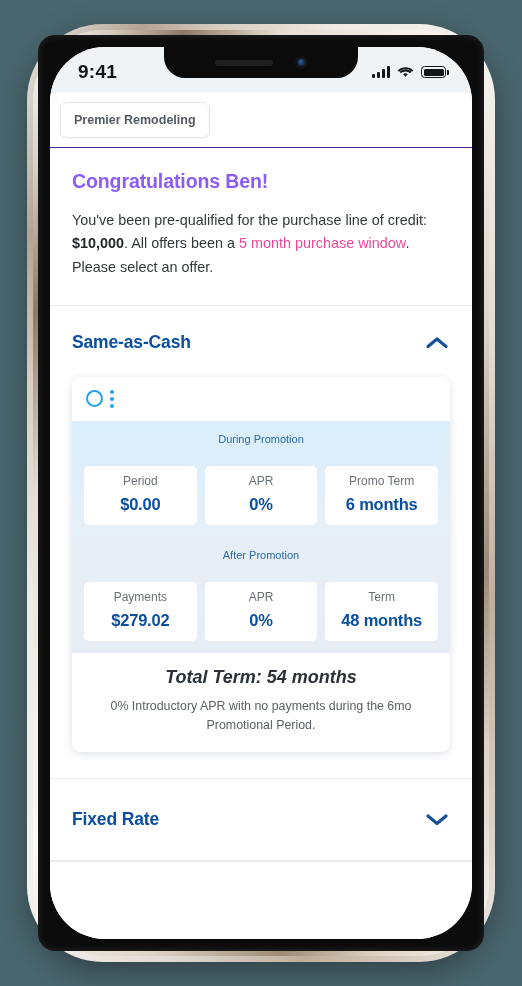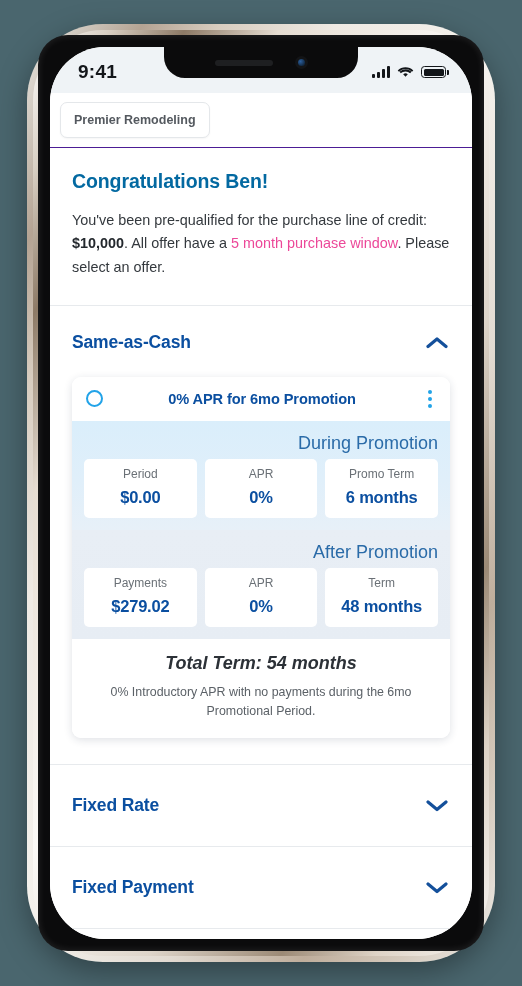--- a/index.html
+++ b/index.html
@@ -42,21 +42,21 @@
     background: linear-gradient(118deg,
         #ffffff 0%, #d8cfc3 8%, #8d7a66 16%,
         #e6ddd2 26%, #fbf9f6 46%, #ded5ca 64%,
         #9c8a76 78%, #ded3c6 88%, #f7f5f2 100%);
   }
 
   .phone-bezel {
     position: absolute;
     left: 5px; top: 5px;
     width: 446px; height: 916px;
-    border-radius: 30px;
+    border-radius: 17px;
     background: #0b0b0c;
     box-shadow: inset 0 0 6px 2px rgba(255,255,255,.08);
   }
 
   .phone-screen {
     position: absolute;
     left: 12px; top: 12px;
     width: 422px; height: 892px;
     border-radius: 55px;
     background: #ffffff;
@@ -194,21 +194,21 @@
   .app-body {
     background: #ffffff;
     height: 791px;
     overflow: hidden;
   }
 
   .intro { padding: 22px 22px 26px 22px; }
   .intro h1 {
     font-size: 19.5px;
     font-weight: bold;
-    color: #0369a1;
+    color: #8b5cf6;
     letter-spacing: -.1px;
     margin-bottom: 16px;
   }
   .intro p {
     font-size: 14.4px;
     line-height: 1.62;
     color: #33383d;
   }
   .intro b { font-weight: bold; color: #23282d; }
   .intro .lnk { color: #ec4899; }
@@ -268,24 +268,24 @@
     align-items: center;
     gap: 3px;
   }
   .kebab i { width: 4px; height: 4px; border-radius: 50%; background: #22a3e8; display:block; }
 
   .promo-zone { padding: 9px 12px 12px 12px; }
   .zone-during { background: linear-gradient(180deg,#daeefb 0%, #e0effa 55%, #e7f0f8 100%); }
   .zone-after  { background: linear-gradient(180deg,#e8eef5 0%, #e7edf4 100%); }
 
   .zone-label {
-    text-align: right;
-    font-size: 18px;
+    text-align: center;
+    font-size: 11px;
     color: #2a6ba8;
-    padding: 3px 0 5px 0;
+    padding: 3px 0 21px 0;
   }
   .metrics {
     display: grid;
     grid-template-columns: 1fr 1fr 1fr;
     gap: 8px;
   }
   .metric {
     background: #ffffff;
     border-radius: 5px;
     padding: 8px 3px 11px 3px;
@@ -362,38 +362,37 @@
           </div>
 
           <div class="app-header">
             <div class="brand-chip">Premier Remodeling</div>
           </div>
 
           <div class="app-body">
 
             <div class="intro">
               <h1>Congratulations Ben!</h1>
-              <p><span>You've been pre-qualified for the purchase line of credit: </span><b>$10,000</b><span>. All offer have a </span><span class="lnk">5 month purchase window</span><span>. Please select an offer.</span></p>
+              <p><span>You've been pre-qualified for the purchase line of credit: </span><b>$10,000</b><span>. All offers been a </span><span class="lnk">5 month purchase window</span><span>. Please select an offer.</span></p>
             </div>
 
             <div class="divider"></div>
 
             <div class="acc-head">
               <span class="acc-title">Same-as-Cash</span>
               <svg class="chev" viewBox="0 0 22 13">
                 <path d="M2 10.5 11 3l9 7.5" fill="none" stroke="#14509b" stroke-width="3.2" stroke-linecap="round" stroke-linejoin="round"></path>
               </svg>
             </div>
 
             <div class="card-wrap">
               <div class="offer-card">
 
                 <div class="card-head">
                   <span class="radio"></span>
-                  <span class="card-head-title">0% APR for 6mo Promotion</span>
                   <span class="kebab">
                       <i></i>
                       <i></i>
                       <i></i>
                     </span>
                 </div>
 
                 <div class="promo-zone zone-during">
                   <div class="zone-label">During Promotion</div>
                   <div class="metrics">
@@ -442,26 +441,20 @@
 
             <div class="acc-head" style="padding-top:30px;padding-bottom:30px;">
               <span class="acc-title">Fixed Rate</span>
               <svg class="chev" viewBox="0 0 22 13">
                 <path d="M2 3 11 10.5 20 3" fill="none" stroke="#14509b" stroke-width="3.2" stroke-linecap="round" stroke-linejoin="round"></path>
               </svg>
             </div>
 
             <div class="divider"></div>
 
-            <div class="acc-head" style="padding-top:30px;padding-bottom:30px;">
-              <span class="acc-title">Fixed Payment</span>
-              <svg class="chev" viewBox="0 0 22 13">
-                <path d="M2 3 11 10.5 20 3" fill="none" stroke="#14509b" stroke-width="3.2" stroke-linecap="round" stroke-linejoin="round"></path>
-              </svg>
-            </div>
 
             <div class="divider"></div>
 
           </div>
         </div>
       </div>
     </div>
   </div>
 </div>
 

